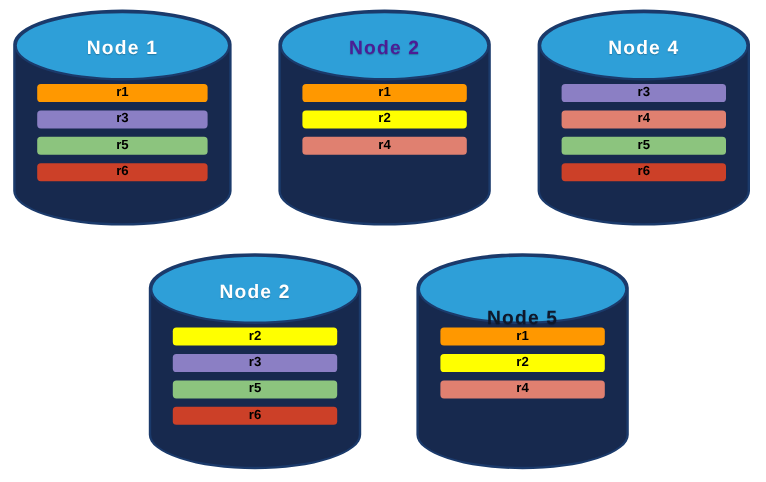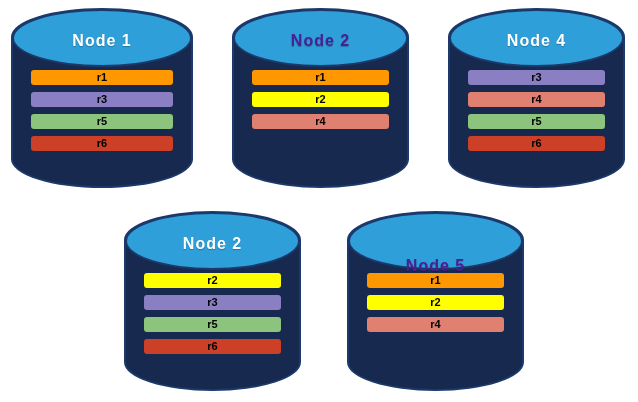--- a/index.html
+++ b/index.html
@@ -168,21 +168,21 @@
           <span class="shard-label" style="color: rgb(0, 0, 0);">r5</span>
         </div>
         <div class="shard" style="background: rgb(204, 64, 40);">
           <span class="shard-label" style="color: rgb(0, 0, 0);">r6</span>
         </div>
       </div>
     </div>
     <div class="node" style="left: 347px; top: 211px; width: 177px; height: 180px;">
       <div class="cyl-body" style="background: rgb(23, 41, 78); border-color: rgb(27, 58, 107);"></div>
       <div class="cyl-top" style="background: rgb(46, 159, 216); border-color: rgb(27, 58, 107);">
-        <div class="node-title" style="color: #4c1d95; margin-top: 44px;">Node  5</div>
+        <div class="node-title" style="color: #0f172a; margin-top: 44px;">Node  5</div>
       </div>
       <div class="shard-stack">
         <div class="shard" style="background: rgb(255, 152, 0);">
           <span class="shard-label" style="color: rgb(0, 0, 0);">r1</span>
         </div>
         <div class="shard" style="background: rgb(255, 255, 0);">
           <span class="shard-label" style="color: rgb(0, 0, 0);">r2</span>
         </div>
         <div class="shard" style="background: rgb(224, 128, 112);">
           <span class="shard-label" style="color: rgb(0, 0, 0);">r4</span>

